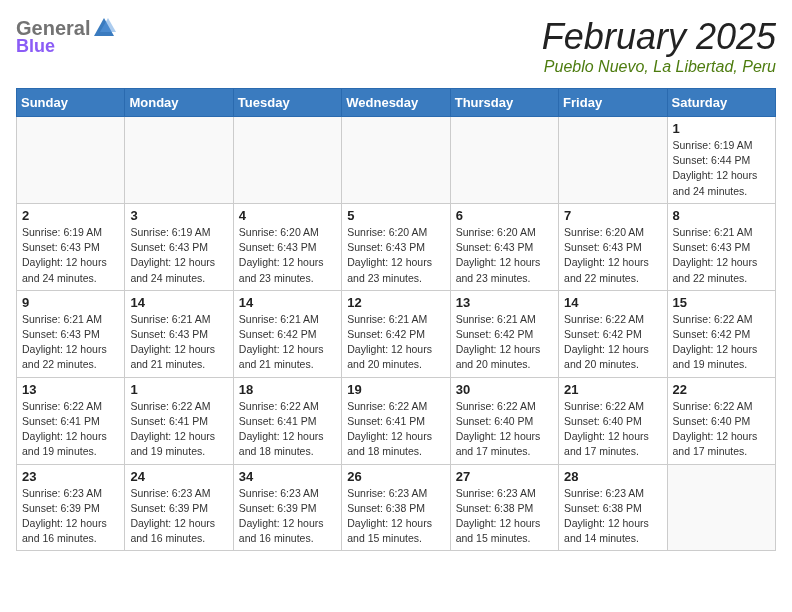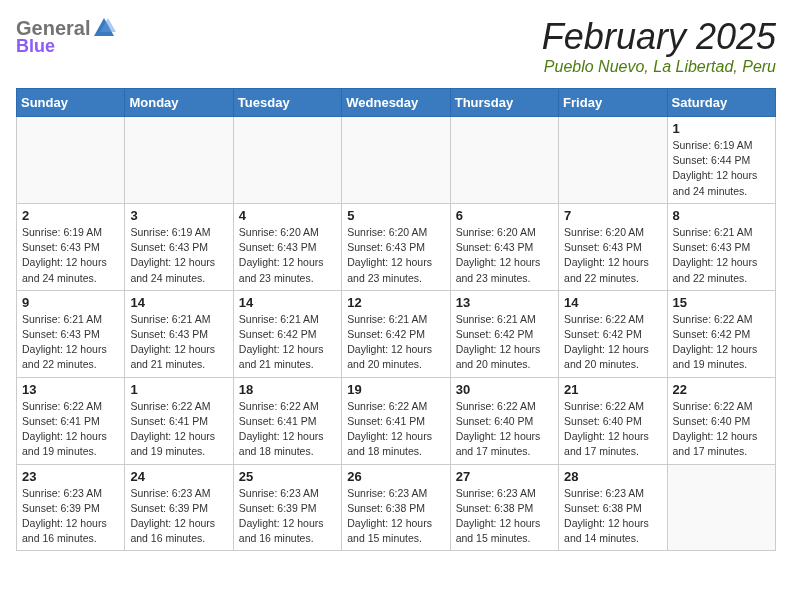--- a/index.html
+++ b/index.html
@@ -306,21 +306,21 @@
 and 16 minutes.</div>
         </td>
         <td>
           <span class="day-number">24</span>
           <div class="day-info" style="white-space: pre-line;">Sunrise: 6:23 AM
 Sunset: 6:39 PM
 Daylight: 12 hours
 and 16 minutes.</div>
         </td>
         <td>
-          <span class="day-number">25</span>
+          <span class="day-number">34</span>
           <div class="day-info" style="white-space: pre-line;">Sunrise: 6:23 AM
 Sunset: 6:39 PM
 Daylight: 12 hours
 and 16 minutes.</div>
         </td>
         <td>
           <span class="day-number">26</span>
           <div class="day-info" style="white-space: pre-line;">Sunrise: 6:23 AM
 Sunset: 6:38 PM
 Daylight: 12 hours

